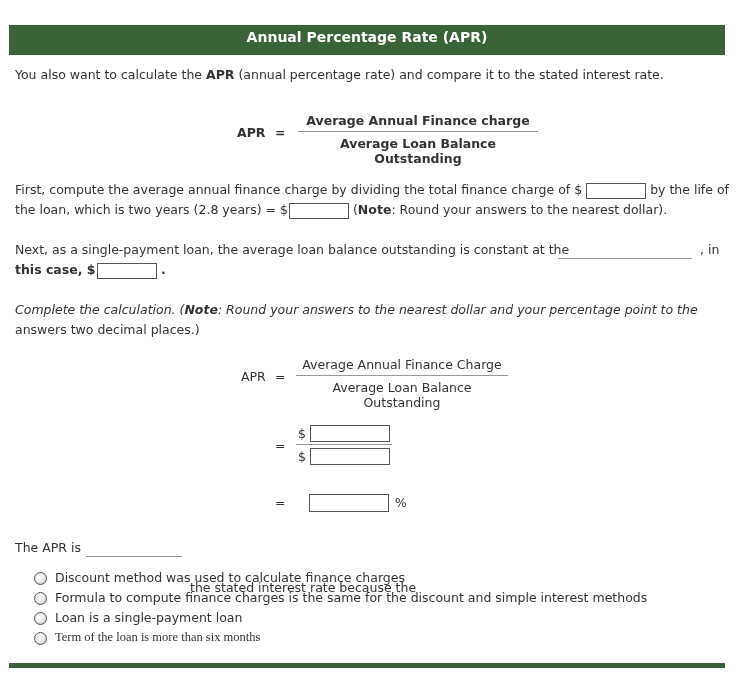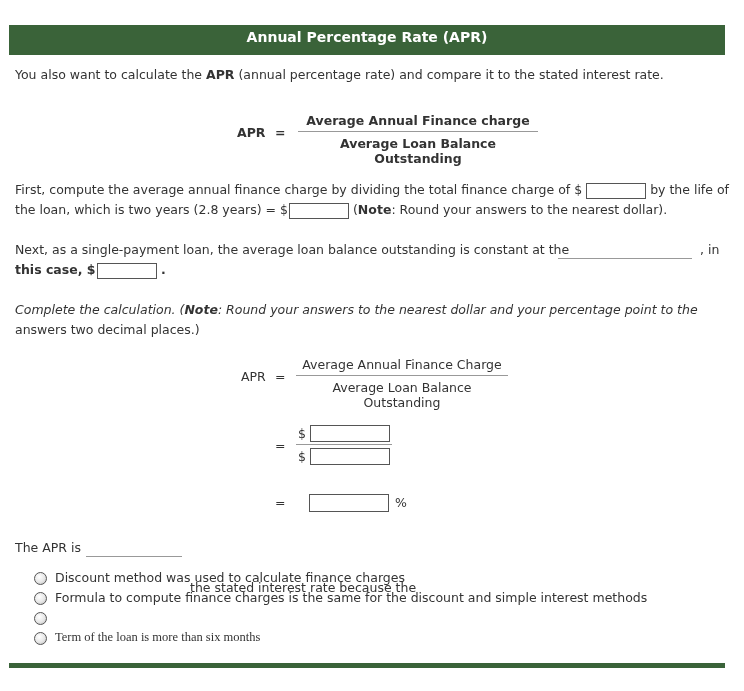--- a/index.html
+++ b/index.html
@@ -97,19 +97,19 @@
 <div class="abs dropdown" style="left:86px; top:542px; width:96px;"></div>
 <div class="abs line" style="left:190px; top:540px;margin-top:40px;">the stated interest rate because the</div>
 
 <div class="abs opt" style="top:570px;">
   <span class="radio"></span><span>Discount method was used to calculate finance charges</span>
 </div>
 <div class="abs opt" style="top:590px;">
   <span class="radio"></span><span>Formula to compute finance charges is the same for the discount and simple interest methods</span>
 </div>
 <div class="abs opt" style="top:610px;">
-  <span class="radio"></span>
+  <span class="radio"></span><span>Loan is a single-payment loan</span>
 </div>
 <div class="abs opt" style="top:630px;font-family:Liberation Serif, serif;">
   <span class="radio"></span><span>Term of the loan is more than six months</span>
 </div>
 
 <div class="abs footer-bar"></div>
 
 </body></html>

